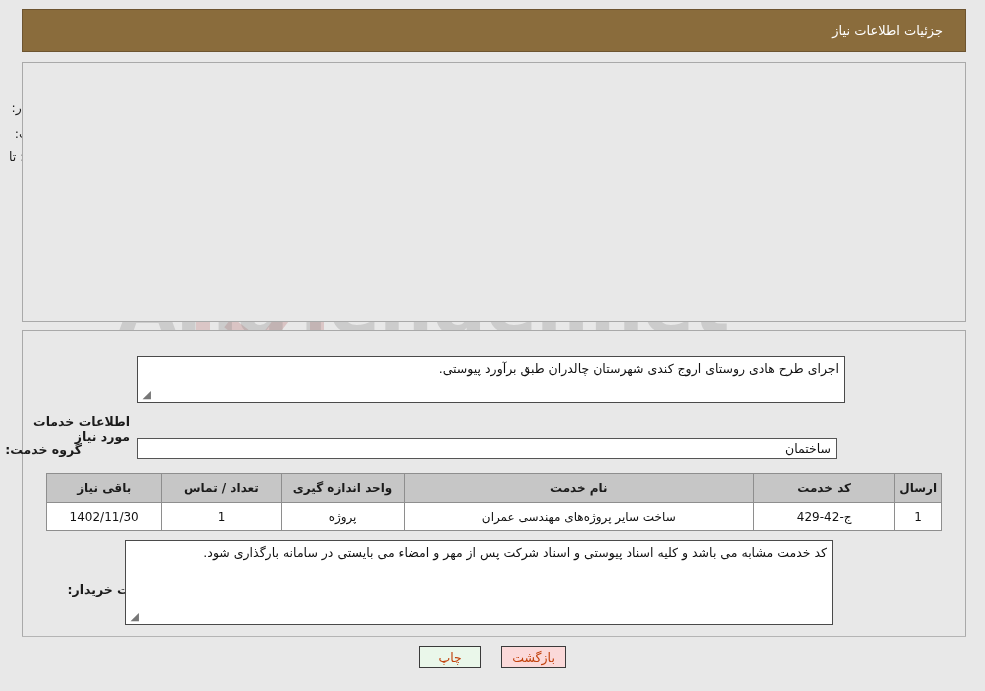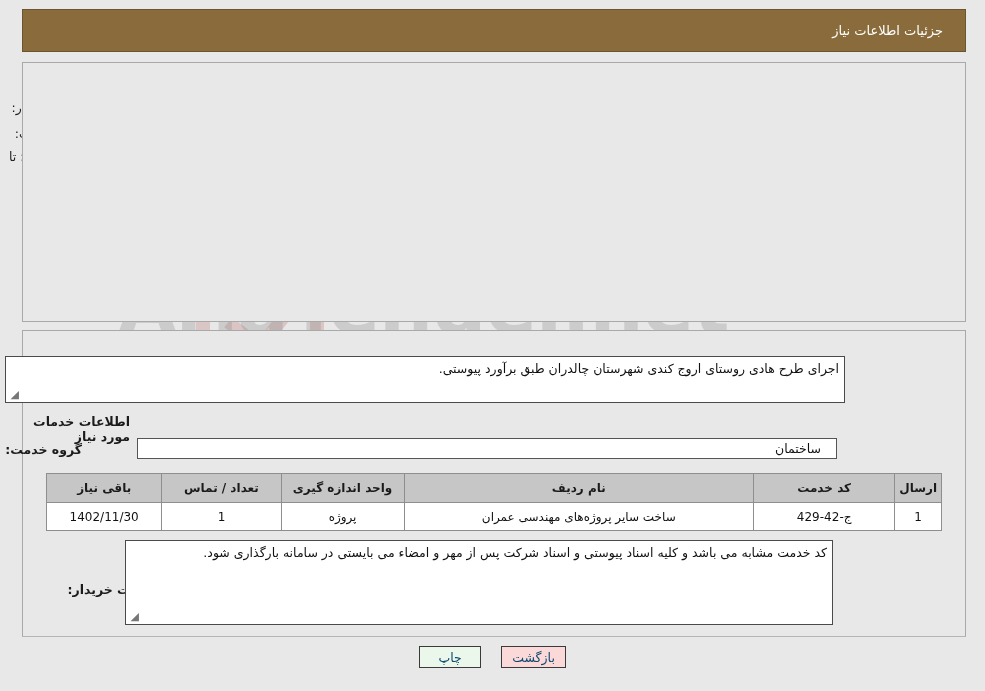--- a/index.html
+++ b/index.html
@@ -112,21 +112,21 @@
   }
   .lbl-b { font-weight: bold; }
 
   .fld {
     background: #ffffff;
     border: 1px solid #555;
     box-sizing: border-box;
     height: 21px;
     line-height: 19px;
     font-size: 12.5px;
-    padding: 0 15px;
+    padding: 0 5px;
     color: #111;
     display: flex;
     align-items: center;
     overflow: hidden;
   }
   .fld.center  { justify-content: center; }
   .fld.rightal { justify-content: flex-start; }
   .fld.ltr { direction: ltr; }
   .fld.timer { background: #fbfbe8; }
 
@@ -223,21 +223,21 @@
   .btn {
     height: 22px;
     min-width: 62px;
     border: 1px solid #3a3a3a;
     box-sizing: border-box;
     font-size: 12.5px;
     display: flex;
     align-items: center;
     justify-content: center;
     cursor: pointer;
-    color: #0c4a6e;
+    color: #c2410c;
     padding: 0 10px;
   }
   .btn-print { background: #eaf7ea; }
   .btn-back  { background: #fbd9d9; }
 
   .sep-line {
     position: absolute;
     height: 0;
     border-top: 1px solid #b4b4b4;
     z-index: 2;
@@ -331,36 +331,36 @@
   </div>
 
   <div class="lbl" style="position:absolute; right:140px;">پرداخت تمام یا بخشی از مبلغ خرید،از محل "اسناد خزانه اسلامی" خواهد بود.</div>
 </div>
 
 <div class="panel" id="panel-mid"></div>
 
 <div class="row" style="left:0; top:360px; width:985px;">
   <div class="lbl lbl-b" style="position:absolute; right:855px; width:130px; text-align:right; top:4px;">شرح کلی نیاز:</div>
 </div>
-<div class="ta" style="position:absolute; right:140px; top:356px; width:840px; height:47px; z-index:2;">
+<div class="ta" style="position:absolute; right:140px; top:356px; width:708px; height:47px; z-index:2;">
   <span>اجرای طرح هادی روستای اروج کندی شهرستان چالدران طبق برآورد پیوستی.</span>
   <span class="grip">◢</span>
 </div>
 
 <div class="lbl lbl-b" style="position:absolute; right:855px; top:414px; z-index:2;padding-left:8px;">اطلاعات خدمات مورد نیاز</div>
 
 <div class="lbl lbl-b" style="position:absolute; right:903px; top:442px; z-index:2;">گروه خدمت:</div>
 <div class="fld rightal" style="position:absolute; right:148px; top:438px; width:700px; z-index:2;">ساختمان</div>
 
 <table id="svc-table">
   <thead>
     <tr>
       <th style="width:36px;">ارسال</th>
       <th style="width:140px;">کد خدمت</th>
-      <th style="width:370px;">نام ردیف</th>
+      <th style="width:370px;">نام خدمت</th>
       <th style="width:122px;">واحد اندازه گیری</th>
       <th style="width:118px;">تعداد / تماس</th>
       <th style="width:110px;">باقی نیاز</th>
     </tr>
   </thead>
   <tbody>
     <tr>
       <td>1</td>
       <td class="ltr" style="direction:ltr;">ج-42-429</td>
       <td>ساخت سایر پروژه‌های مهندسی عمران</td>

